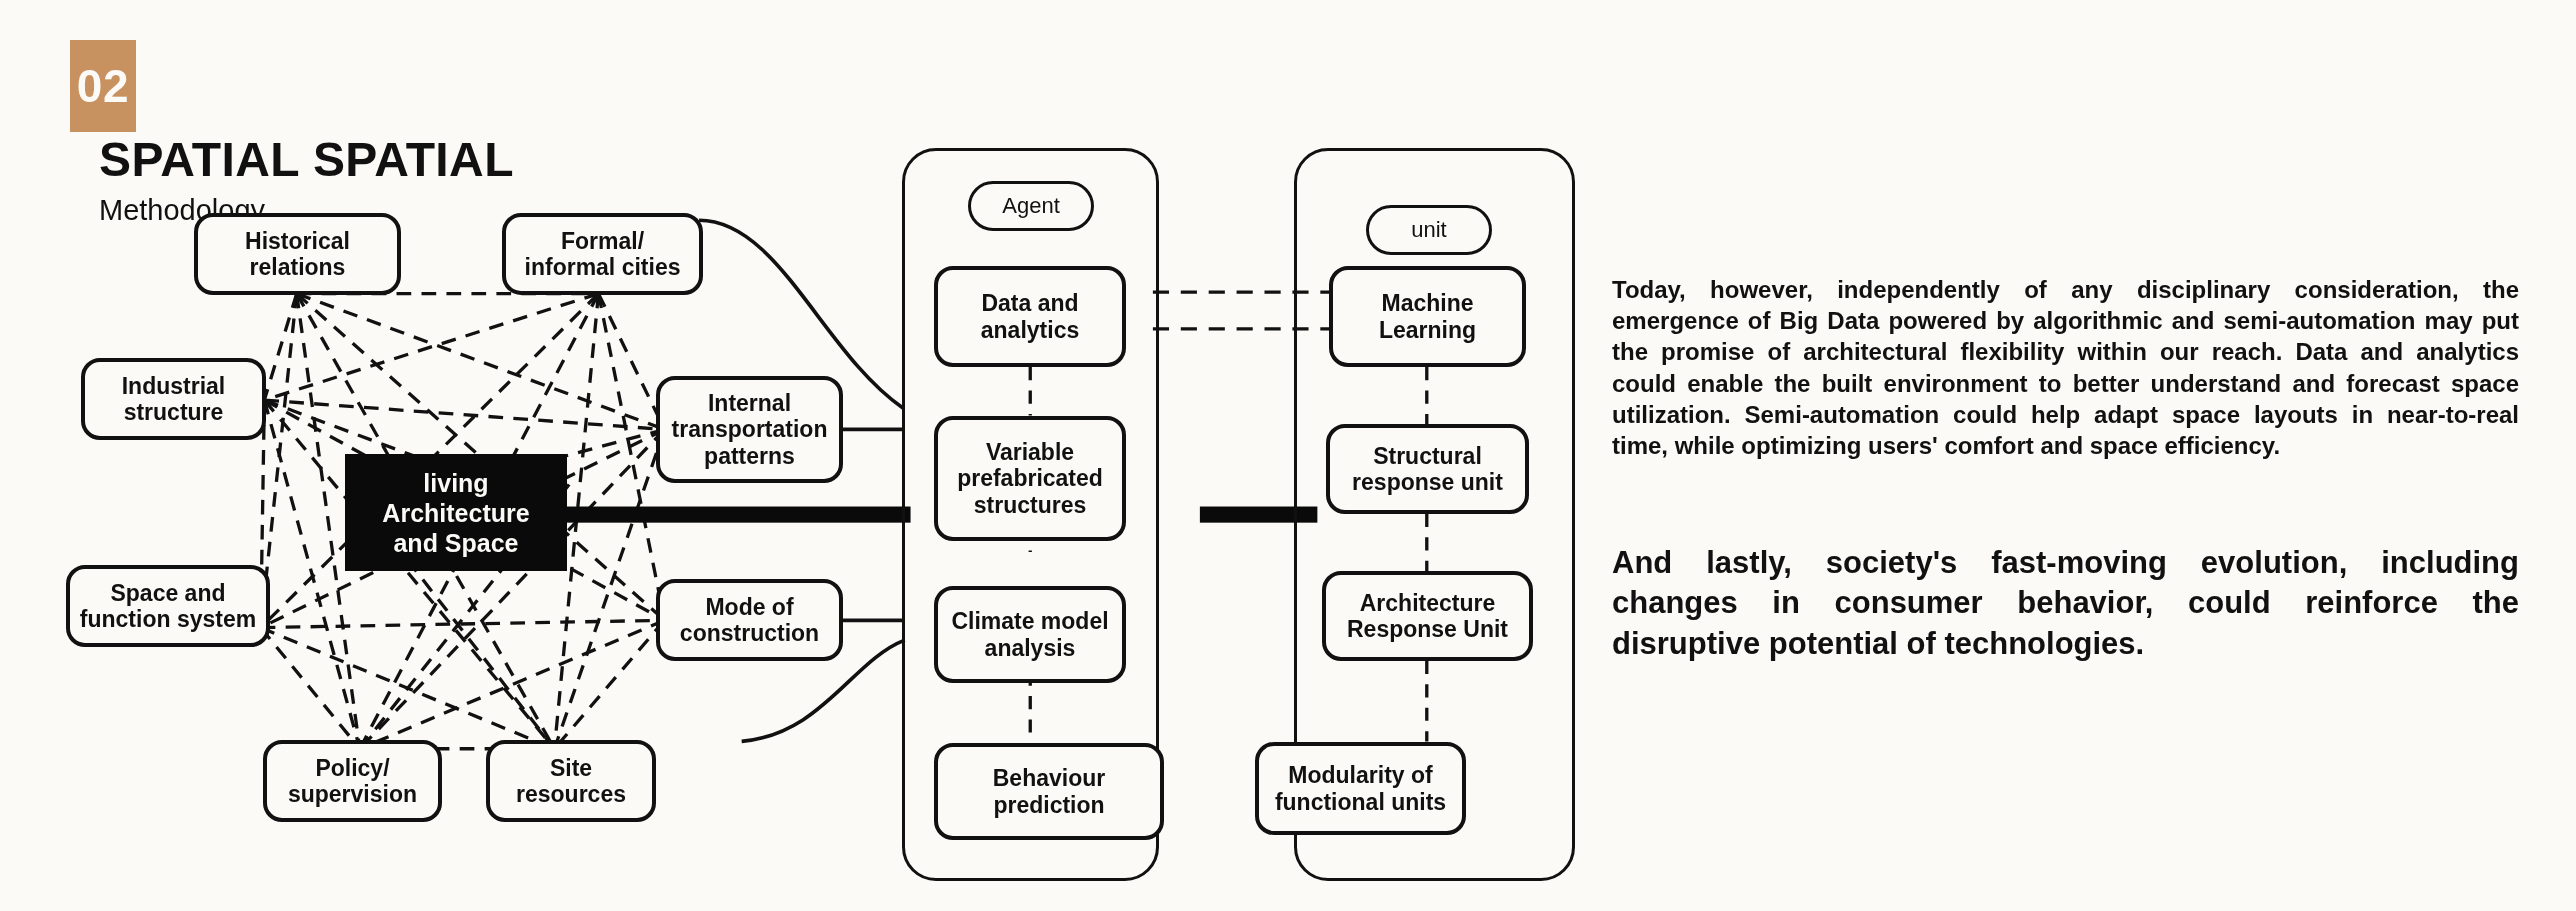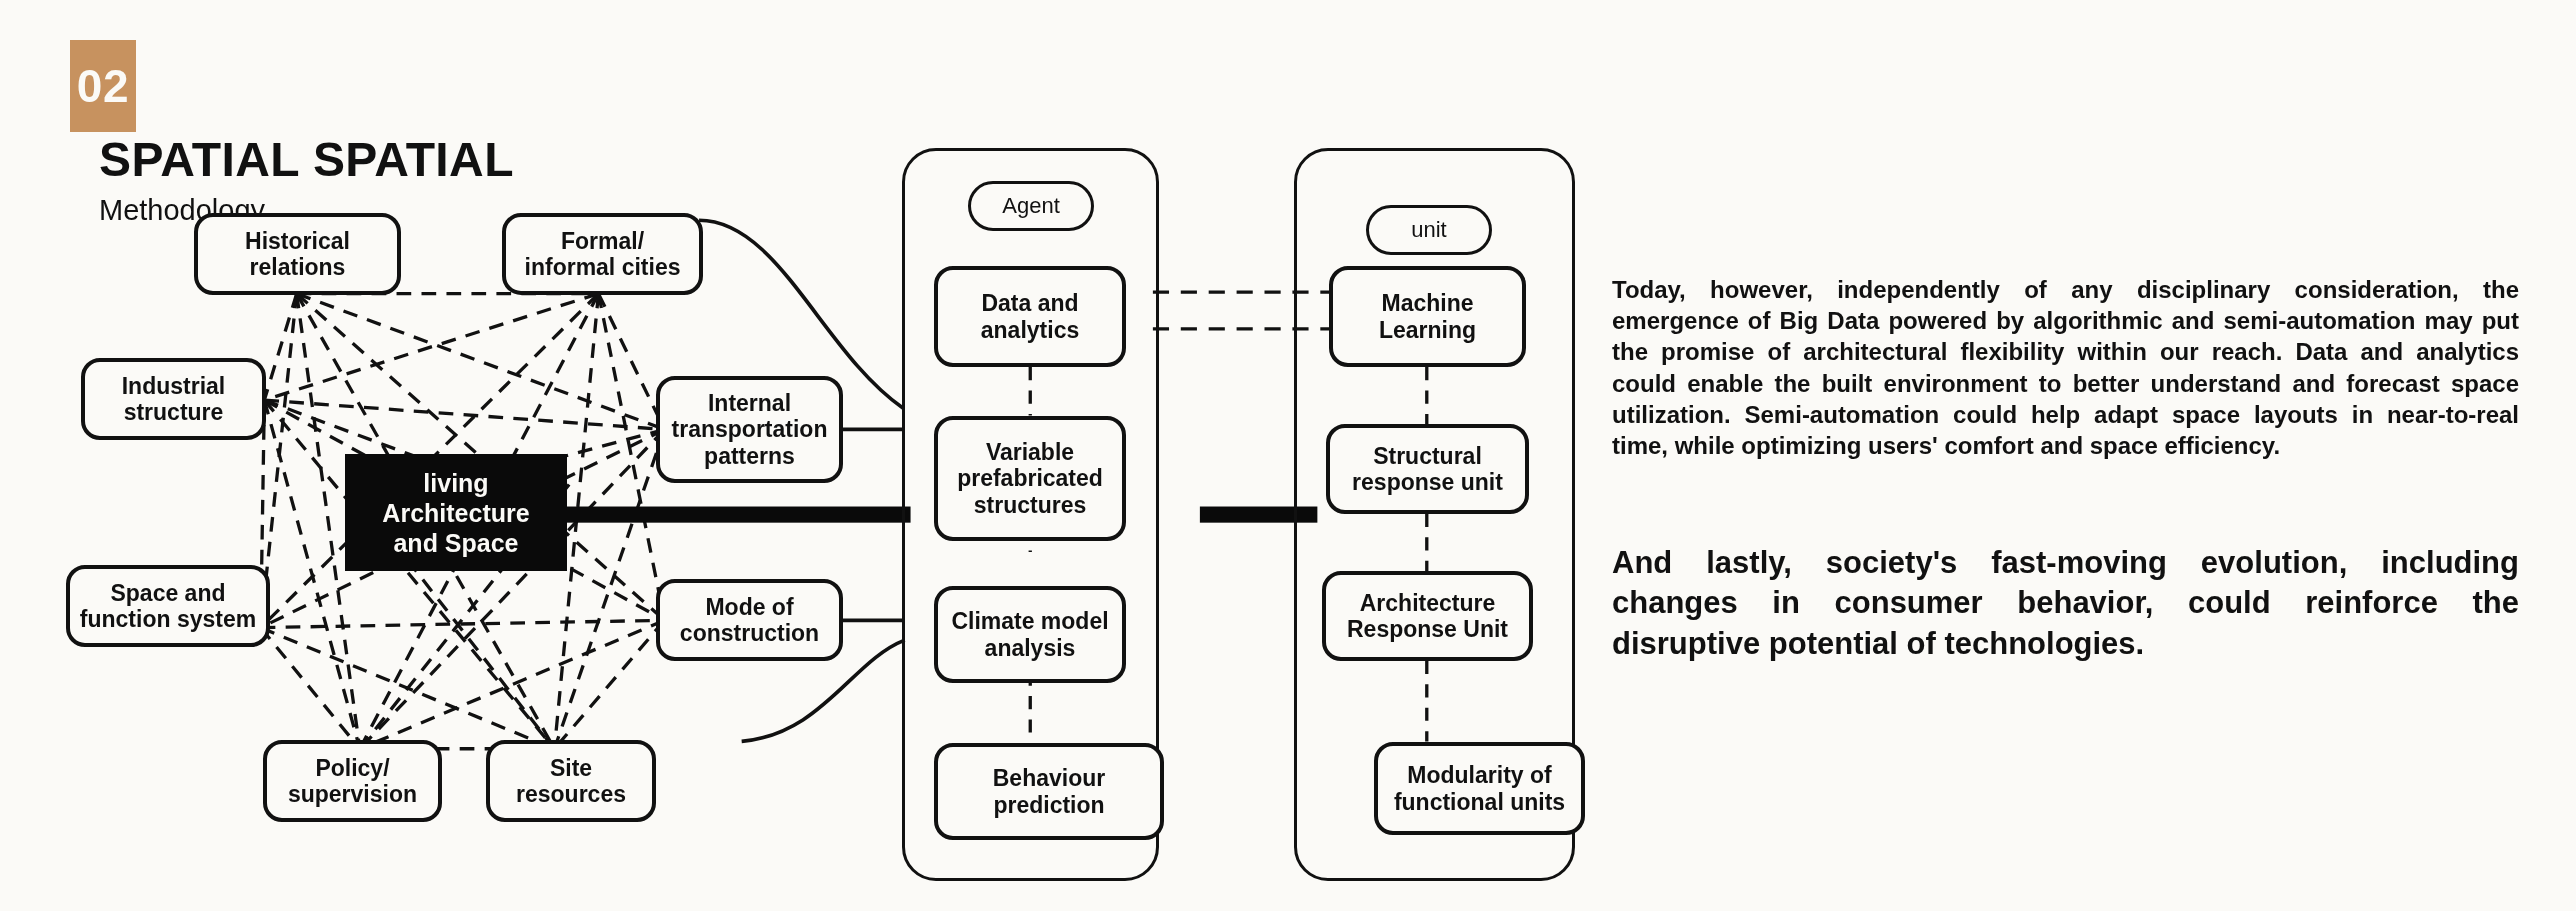--- a/index.html
+++ b/index.html
@@ -275,21 +275,21 @@
   </span>
 </div>
 
 <div class="node" style="left:1322px;top:571px;width:211px;height:90px;">
   <span>
     <span>Architecture</span><br>
     <span>Response Unit</span>
   </span>
 </div>
 
-<div class="node" style="left:1374px;top:742px;width:211px;height:93px;">
+<div class="node" style="left:1255px;top:742px;width:211px;height:93px;">
   <span>
     <span>Modularity of</span><br>
     <span>functional units</span>
   </span>
 </div>
 
 <div id="copy">
   <p id="paragraph-primary">Today, however, independently of any disciplinary consideration, the emergence of Big Data powered by algorithmic and semi-automation may put the promise of architectural flexibility within our reach. Data and analytics could enable the built environment to better understand and forecast space utilization. Semi-automation could help adapt space layouts in near-to-real time, while optimizing users' comfort and space efficiency.</p>
   <p id="paragraph-emphasis">And lastly, society's fast-moving evolution, including changes in consumer behavior, could reinforce the disruptive potential of technologies.</p>
 </div>

